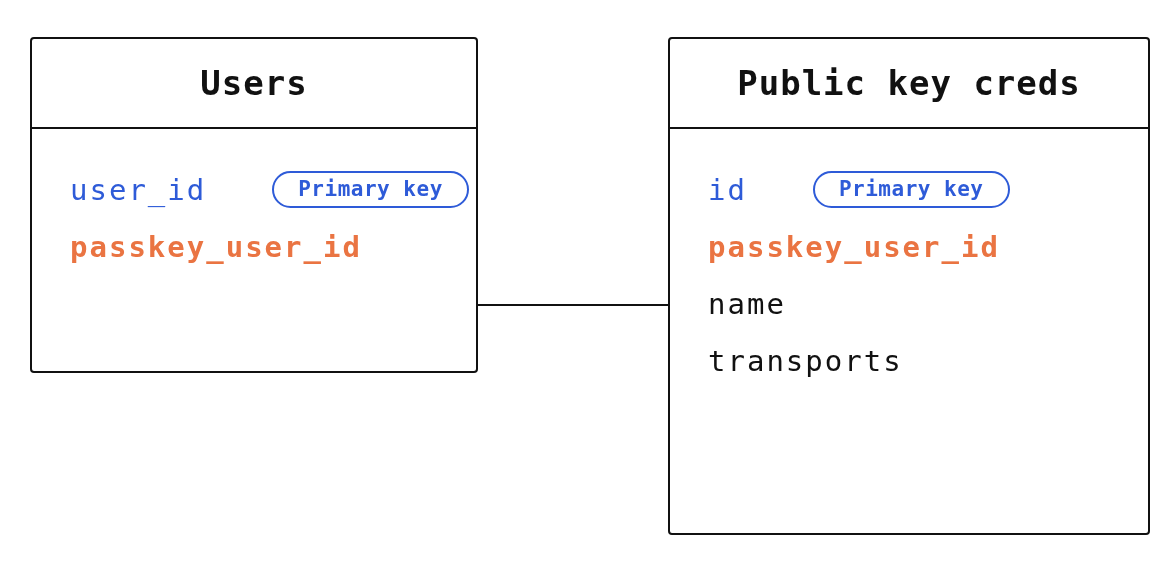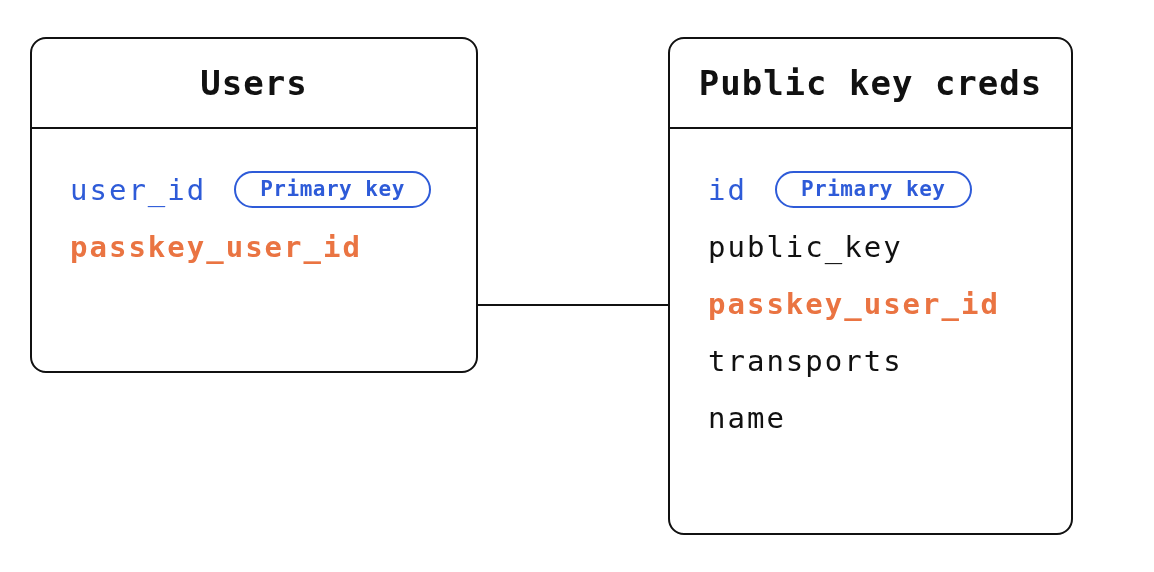--- a/index.html
+++ b/index.html
@@ -15,24 +15,24 @@
     width: 1154px;
     height: 572px;
     background: var(--bg);
     font-family: "DejaVu Sans Mono", "Liberation Mono", monospace;
     overflow: hidden;
   }
   .table-box {
     position: absolute;
     background: var(--bg);
     border: 2px solid var(--ink);
-    border-radius: 16px;
+    border-radius: 4px;
   }
   .table-box.left  { left: 30px;  top: 37px; width: 448px; height: 336px; }
-  .table-box.right { left: 668px; top: 37px; width: 405px; height: 498px; }
+  .table-box.right { left: 668px; top: 37px; width: 482px; height: 498px; }
   .table-header {
     height: 90px;
     border-bottom: 2px solid var(--ink);
     display: flex;
     align-items: center;
     justify-content: center;
   }
   .table-title {
     font-size: 34px;
     font-weight: bold;
@@ -41,20 +41,21 @@
     white-space: nowrap;
   }
   .table-body {
     padding: 32px 0 0 38px;
   }
   .field-row {
     height: 57px;
     display: flex;
     align-items: center;
     white-space: nowrap;
+    gap: 38px;
   }
   .field-name {
     font-size: 29px;
     letter-spacing: 2px;
   }
   .c-black  { color: var(--ink); }
   .c-blue   { color: var(--blue); }
   .c-orange { color: var(--orange); font-weight: bold; }
   .badge {
     display: inline-flex;
@@ -102,29 +103,26 @@
   <div class="table-box right">
     <div class="table-header">
       <span class="table-title">Public key creds</span>
     </div>
     <div class="table-body">
         <div class="field-row">
           <span class="field-name c-blue">id</span>
           <span class="badge">Primary key</span>
         </div>
         <div class="field-row">
-          <span class="field-name c-black">public_key</span>
-        </div>
-        <div class="field-row">
           <span class="field-name c-orange">passkey_user_id</span>
         </div>
         <div class="field-row">
-          <span class="field-name c-black">transports</span>
+          <span class="field-name c-black">name</span>
         </div>
         <div class="field-row">
-          <span class="field-name c-black">name</span>
+          <span class="field-name c-black">transports</span>
         </div>
       </div>
   </div>
 
   <div class="connector"></div>
 
 </div>
 
 </body></html>

